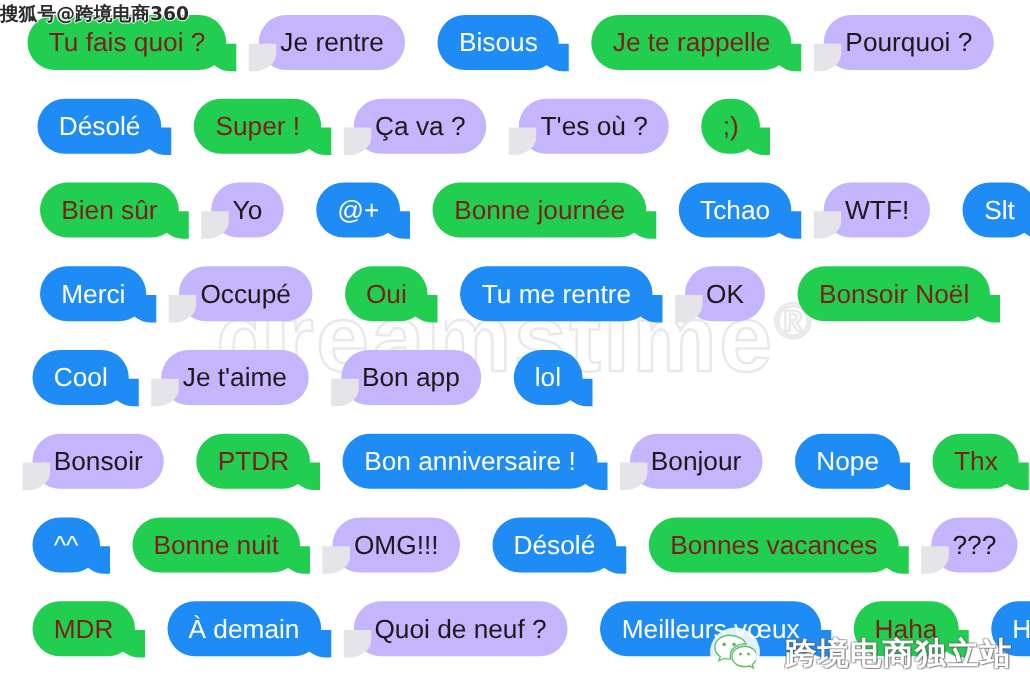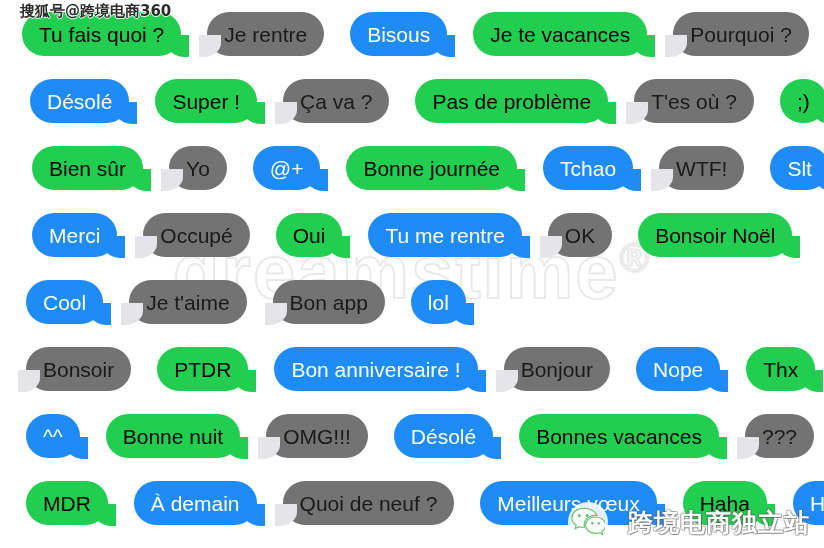--- a/index.html
+++ b/index.html
@@ -58,23 +58,23 @@
     align-items: center;
     justify-content: center;
     padding: 0 17px;
     font-size: 21px;
     line-height: 1;
     white-space: nowrap;
     box-sizing: border-box;
   }
   .bubble .txt { position: relative; z-index: 2; display: block; }
 
-  .bubble.green { background: #21ce50; color: #000000; text-align: right; }
+  .bubble.green { background: #21ce50; color: #7f1d1d; text-align: right; }
   .bubble.blue  { background: #1f8cf5; color: #ffffff; }
-  .bubble.gray  { background: #737373; color: #1a1a1a; }
+  .bubble.gray  { background: #c4b5fd; color: #1a1a1a; }
 
   
   .bubble::after {
     content: "";
     position: absolute;
     bottom: -1px;
     width: 22px;
     height: 22px;
     z-index: 1;
   }
@@ -107,21 +107,21 @@
     border-bottom-left-radius: 14px 12px;
   }
   .bubble.gray::before {
     left: -14px;
     border-bottom-right-radius: 14px 12px;
   }
 
   
   .wm-sohu {
     position: absolute;
-    left: 20px;
+    left: 0;
     top: 2px;
     z-index: 12;
     font-family: "DejaVu Sans", sans-serif;
     font-size: 15px;
     font-weight: 700;
     color: #2b2b2b;
     text-shadow:
       1px 0 0 rgba(255,255,255,0.9),
       -1px 0 0 rgba(255,255,255,0.9),
       0 1px 0 rgba(255,255,255,0.9),
@@ -177,38 +177,35 @@
         <div class="bubble green">
           <span class="txt">Tu fais quoi ?</span>
         </div>
         <div class="bubble gray">
           <span class="txt">Je rentre</span>
         </div>
         <div class="bubble blue">
           <span class="txt">Bisous</span>
         </div>
         <div class="bubble green">
-          <span class="txt">Je te vacances</span>
+          <span class="txt">Je te rappelle</span>
         </div>
         <div class="bubble gray">
           <span class="txt">Pourquoi ?</span>
         </div>
       </div>
       <div class="row" style="top: 73px; padding-left: 30px; gap: 26px;">
         <div class="bubble blue">
           <span class="txt">Désolé</span>
         </div>
         <div class="bubble green">
           <span class="txt">Super !</span>
         </div>
         <div class="bubble gray">
           <span class="txt">Ça va ?</span>
-        </div>
-        <div class="bubble green">
-          <span class="txt">Pas de problème</span>
         </div>
         <div class="bubble gray">
           <span class="txt">T'es où ?</span>
         </div>
         <div class="bubble green">
           <span class="txt">;)</span>
         </div>
       </div>
       <div class="row" style="top: 140px; padding-left: 32px; gap: 26px;">
         <div class="bubble green">

